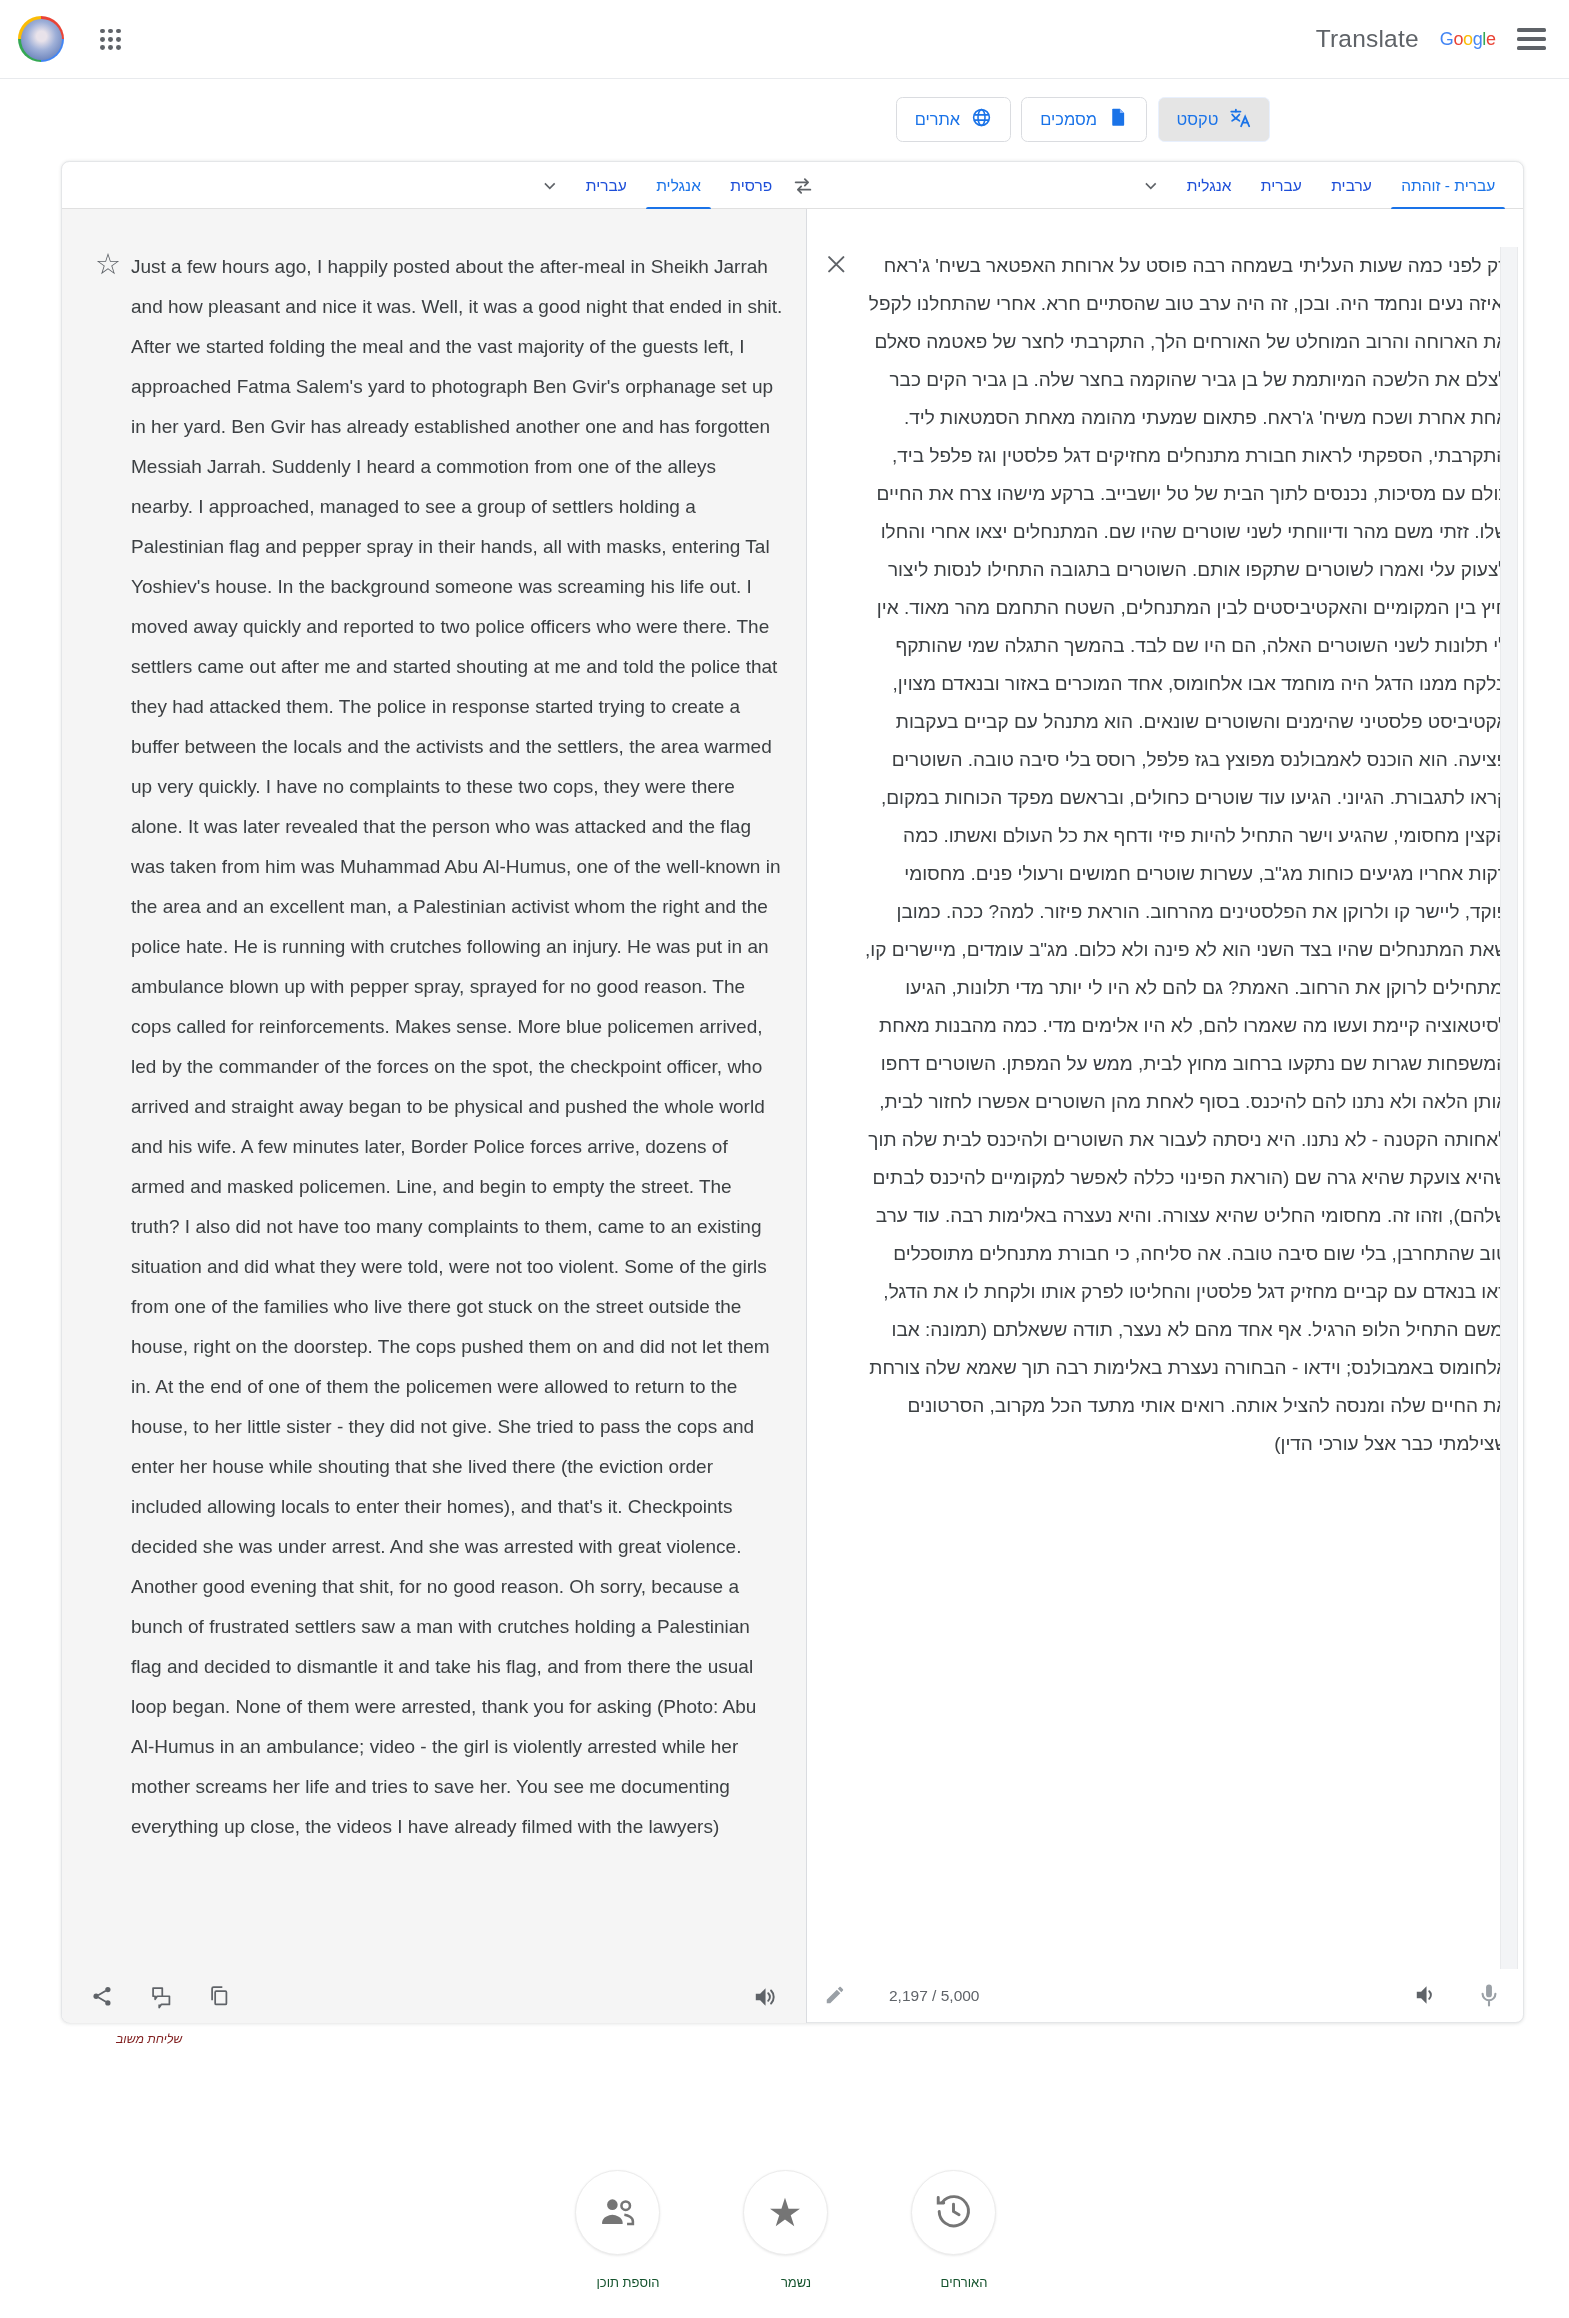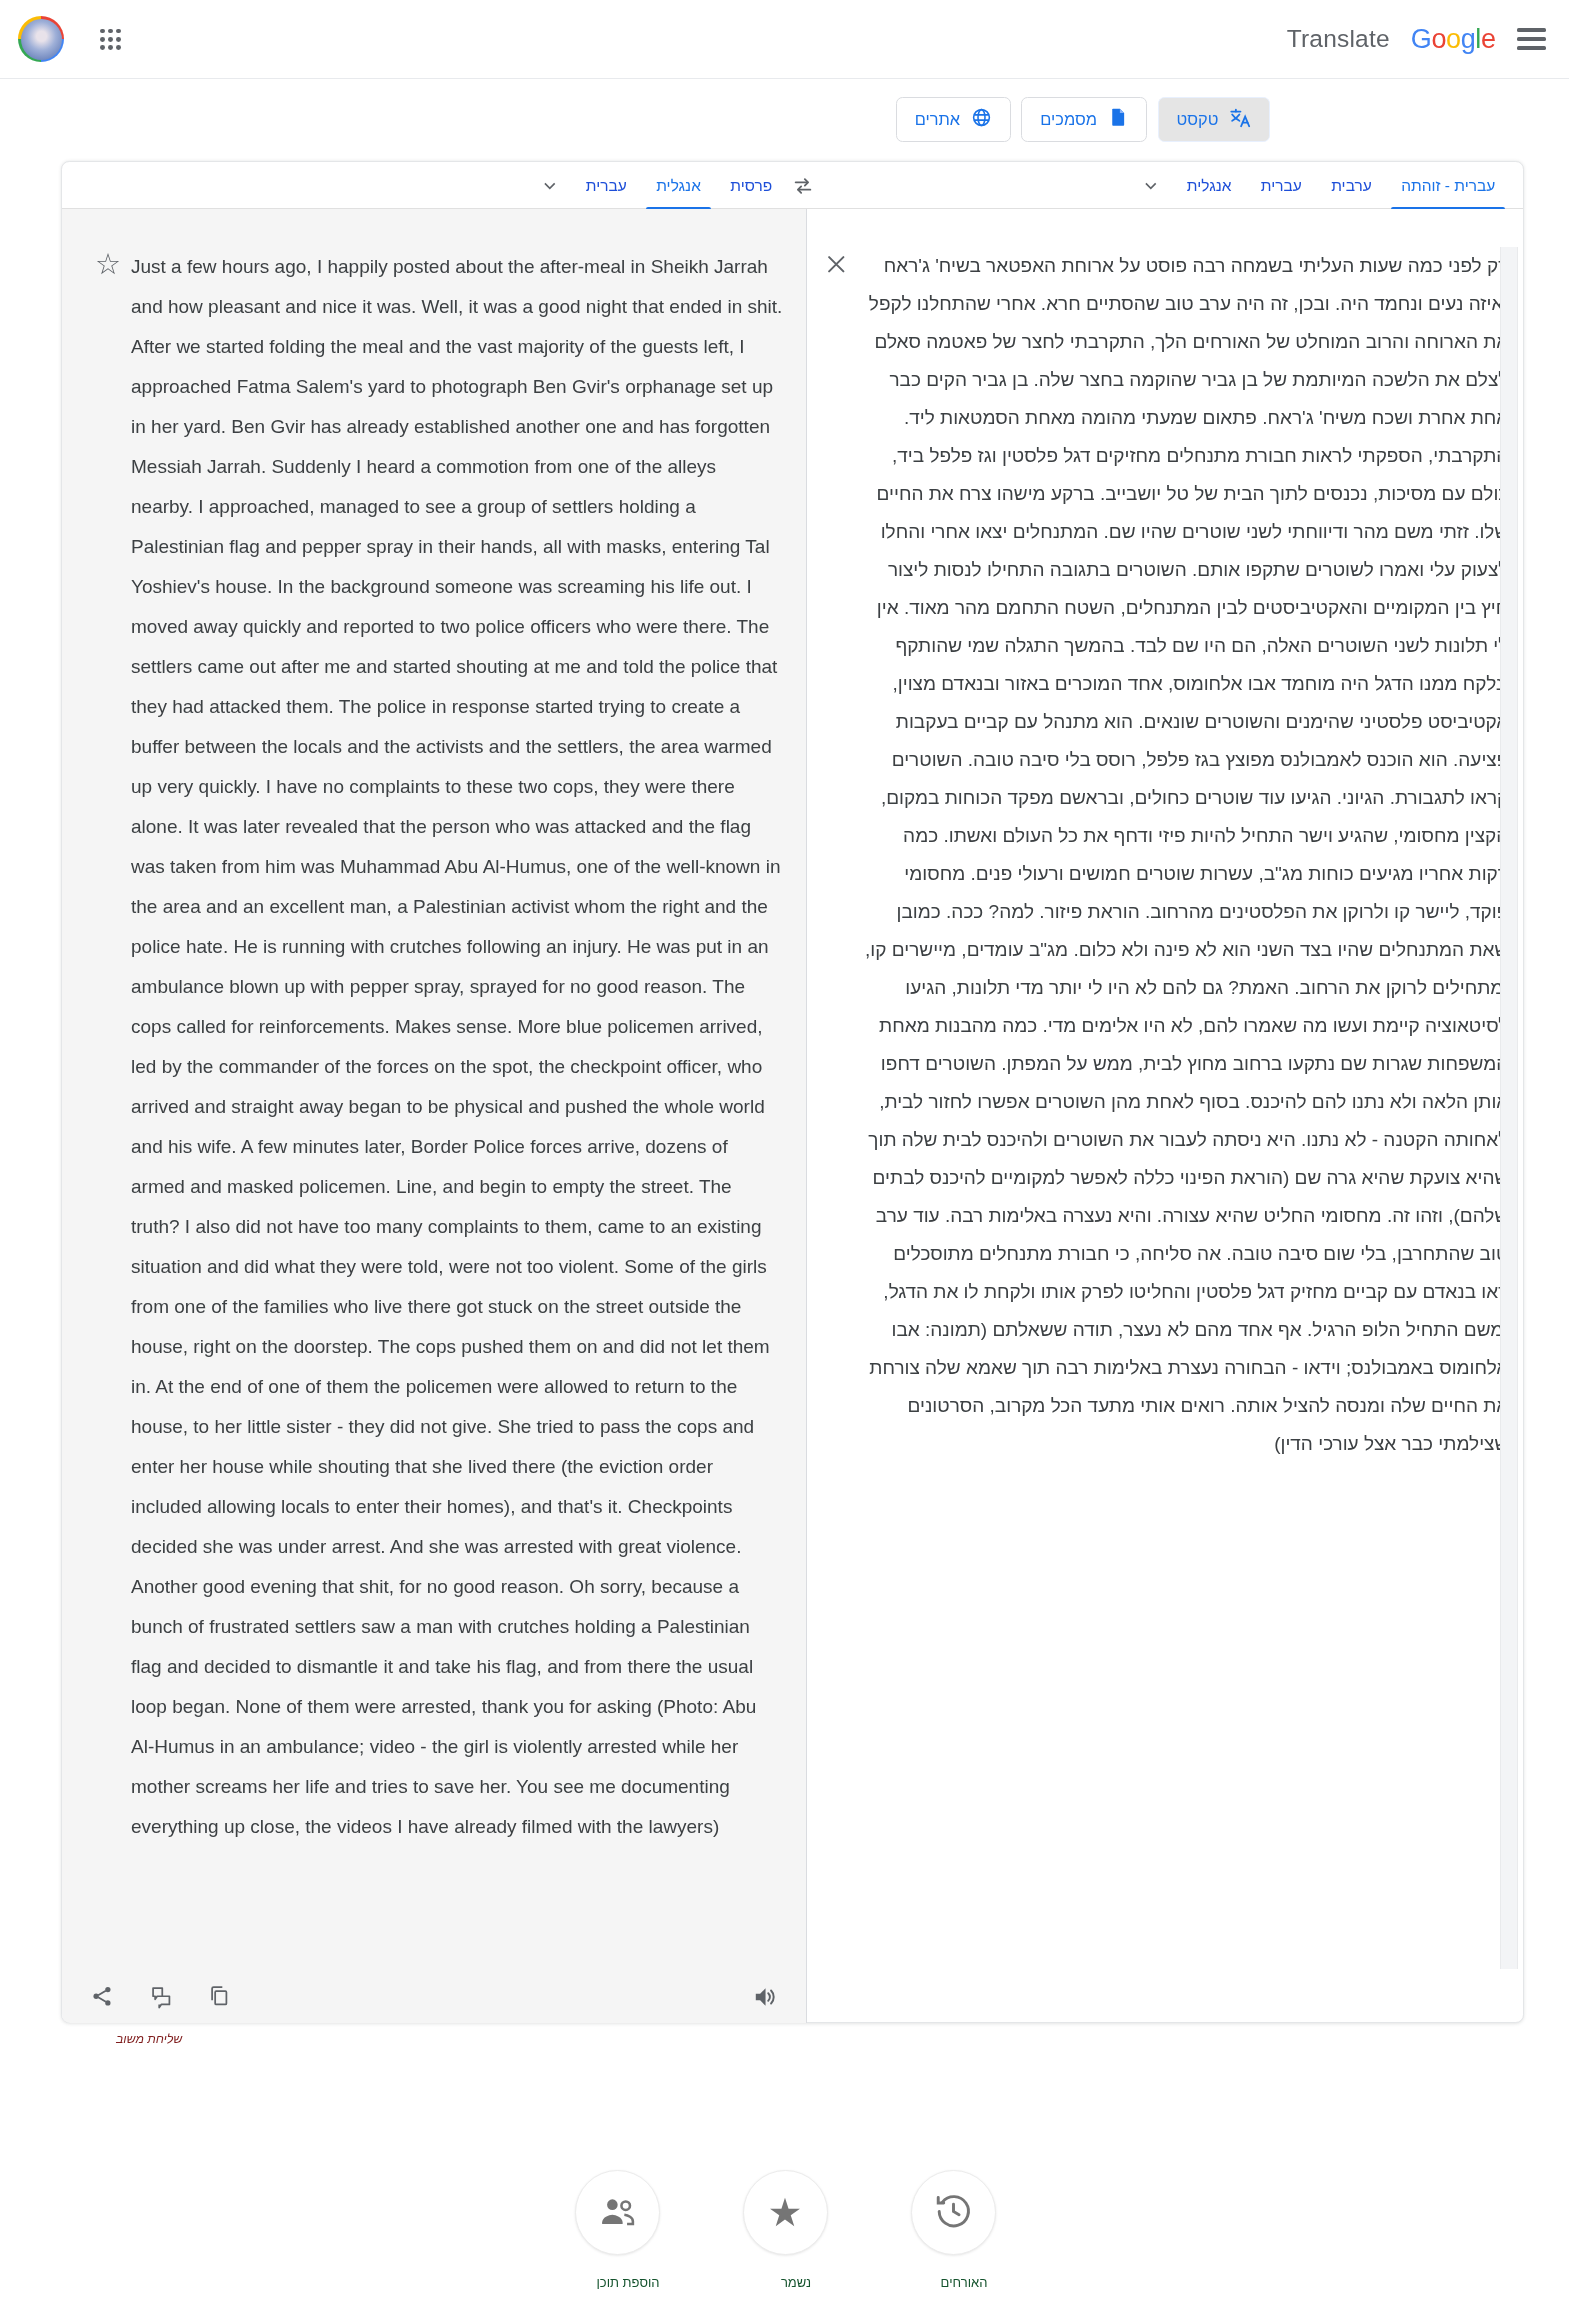--- a/index.html
+++ b/index.html
@@ -14,21 +14,21 @@
   .hdr-left { display:flex; align-items:center; }
   .avatar { width:46px; height:46px; border-radius:50%; padding:2.5px; cursor:pointer;
     background:conic-gradient(#ea4335 0 25%, #4285f4 25% 50%, #34a853 50% 75%, #fbbc05 75% 100%); }
   .avatar .photo { width:41px; height:41px; border-radius:50%;
     background:radial-gradient(circle at 50% 42%, #e8e2ea 0 16%, #9fb0d8 45%, #4e6aab 100%); }
   .apps { margin-left:36px; width:21px; height:21px; display:grid; cursor:pointer;
     grid-template-columns:repeat(3,4.9px); grid-template-rows:repeat(3,4.9px); gap:3.3px; }
   .apps i { width:4.9px; height:4.9px; border-radius:50%; background:#5f6368; }
   .hdr-right { display:flex; align-items:center; gap:21px; }
   .product { font-size:24.5px; color:#5f6368; letter-spacing:0.2px; }
-  .brand { font-size:27px; font-weight:500; letter-spacing:-0.4px; }
+  .brand { font-size:18px; font-weight:500; letter-spacing:-0.4px; }
   .gl-b{color:#4285F4}.gl-r{color:#EA4335}.gl-y{color:#FBBC05}.gl-g{color:#34A853}
   .hamburger { width:29px; display:flex; flex-direction:column; gap:5.7px; cursor:pointer;
     background:none; border:none; padding:3.3px 0; }
   .hamburger i { height:3.3px; background:#5f6368; border-radius:1.6px; }
 
   
   .tabs { position:absolute; top:97px; right:70px; display:flex; flex-direction:row-reverse; gap:10.6px; }
   .tab { height:45px; padding:0 18px; border-radius:6.5px; background:#fff; border:0.8px solid #dadce0;
     color:#1a73e8; font-size:16.4px; display:flex; align-items:center; gap:10.6px; cursor:pointer;
     font-family:inherit; direction:rtl; }
@@ -204,20 +204,34 @@
             <path d="M15 8.5a4.8 4.8 0 0 1 0 7M17.6 6a8.6 8.6 0 0 1 0 12" fill="none" stroke="#5f6368" stroke-width="1.8" stroke-linecap="round"></path>
           </svg></button>
     </div>
 
     <button class="icon-btn close-x"><svg width="24.5" height="24.5" viewBox="0 0 24 24" stroke="#5f6368" stroke-width="2" stroke-linecap="round">
           <path d="M5 5l14 14M19 5L5 19"></path>
         </svg></button>
     <div class="src-text">רק לפני כמה שעות העליתי בשמחה רבה פוסט על ארוחת האפטאר בשיח' ג'ראח ואיזה נעים ונחמד היה. ובכן, זה היה ערב טוב שהסתיים חרא. אחרי שהתחלנו לקפל את הארוחה והרוב המוחלט של האורחים הלך, התקרבתי לחצר של פאטמה סאלם לצלם את הלשכה המיותמת של בן גביר שהוקמה בחצר שלה. בן גביר הקים כבר אחת אחרת ושכח משיח' ג'ראח. פתאום שמעתי מהומה מאחת הסמטאות ליד. התקרבתי, הספקתי לראות חבורת מתנחלים מחזיקים דגל פלסטין וגז פלפל ביד, כולם עם מסיכות, נכנסים לתוך הבית של טל יושבייב. ברקע מישהו צרח את החיים שלו. זזתי משם מהר ודיווחתי לשני שוטרים שהיו שם. המתנחלים יצאו אחרי והחלו לצעוק עלי ואמרו לשוטרים שתקפו אותם. השוטרים בתגובה התחילו לנסות ליצור חיץ בין המקומיים והאקטיביסטים לבין המתנחלים, השטח התחמם מהר מאוד. אין לי תלונות לשני השוטרים האלה, הם היו שם לבד. בהמשך התגלה שמי שהותקף ונלקח ממנו הדגל היה מוחמד אבו אלחומוס, אחד המוכרים באזור ובנאדם מצוין, אקטיביסט פלסטיני שהימנים והשוטרים שונאים. הוא מתנהל עם קביים בעקבות פציעה. הוא הוכנס לאמבולנס מפוצץ בגז פלפל, רוסס בלי סיבה טובה. השוטרים קראו לתגבורת. הגיוני. הגיעו עוד שוטרים כחולים, ובראשם מפקד הכוחות במקום, הקצין מחסומי, שהגיע וישר התחיל להיות פיזי ודחף את כל העולם ואשתו. כמה דקות אחריו מגיעים כוחות מג"ב, עשרות שוטרים חמושים ורעולי פנים. מחסומי פוקד, ליישר קו ולרוקן את הפלסטינים מהרחוב. הוראת פיזור. למה? ככה. כמובן שאת המתנחלים שהיו בצד השני הוא לא פינה ולא כלום. מג"ב עומדים, מיישרים קו, ומתחילים לרוקן את הרחוב. האמת? גם להם לא היו לי יותר מדי תלונות, הגיעו לסיטאוציה קיימת ועשו מה שאמרו להם, לא היו אלימים מדי. כמה מהבנות מאחת המשפחות שגרות שם נתקעו ברחוב מחוץ לבית, ממש על המפתן. השוטרים דחפו אותן הלאה ולא נתנו להם להיכנס. בסוף לאחת מהן השוטרים אפשרו לחזור לבית, לאחותה הקטנה - לא נתנו. היא ניסתה לעבור את השוטרים ולהיכנס לבית שלה תוך שהיא צועקת שהיא גרה שם (הוראת הפינוי כללה לאפשר למקומיים להיכנס לבתים שלהם), וזהו זה. מחסומי החליט שהיא עצורה. והיא נעצרה באלימות רבה. עוד ערב טוב שהתחרבן, בלי שום סיבה טובה. אה סליחה, כי חבורת מתנחלים מתוסכלים ראו בנאדם עם קביים מחזיק דגל פלסטין והחליטו לפרק אותו ולקחת לו את הדגל, ומשם התחיל הלופ הרגיל. אף אחד מהם לא נעצר, תודה ששאלתם (תמונה: אבו אלחומוס באמבולנס; וידאו - הבחורה נעצרת באלימות רבה תוך שאמא שלה צורחת את החיים שלה ומנסה להציל אותה. רואים אותי מתעד הכל מקרוב, הסרטונים שצילמתי כבר אצל עורכי הדין)</div>
     <div class="scroll-track"></div>
 
+    <div class="src-bottom">
+      <button class="icon-btn edit-pencil"><svg width="22" height="22" viewBox="0 0 24 24" fill="#9aa0a6">
+            <path d="M3 17.2V21h3.8L17.8 10 14 6.2 3 17.2zM20.7 7.1c.4-.4.4-1 0-1.4l-2.4-2.4c-.4-.4-1-.4-1.4 0l-1.8 1.8 3.8 3.8 1.8-1.8z"></path>
+          </svg></button>
+      <span class="char-count">2,197 / 5,000</span>
+      <button class="icon-btn src-speaker"><svg width="26" height="26" viewBox="0 0 24 24">
+            <path d="M3.5 9v6h4l5 5V4l-5 5h-4z" fill="#5f6368"></path>
+            <path d="M15 8.5a4.8 4.8 0 0 1 0 7" fill="none" stroke="#5f6368" stroke-width="1.8" stroke-linecap="round"></path>
+          </svg></button>
+      <button class="icon-btn src-mic"><svg width="28" height="28" viewBox="0 0 24 24">
+            <rect x="9.5" y="3" width="5" height="11" rx="2.5" fill="#9aa0a6"></rect>
+            <path d="M6.5 11a5.5 5.5 0 0 0 11 0M12 16.5V21" fill="none" stroke="#9aa0a6" stroke-width="1.8" stroke-linecap="round"></path>
+          </svg></button>
+    </div>
   </main>
 
   <a class="feedback">שליחת משוב</a>
 
   <nav class="bottom-nav">
     <div class="bn-item">
       <div class="bn-circle">
         <span><svg width="41" height="41" viewBox="0 0 24 24">
               <circle cx="9" cy="8" r="3.1" fill="#757575"></circle>
               <path d="M3 18.5c0-3 4-4.6 6-4.6s6 1.6 6 4.6v.8H3z" fill="#757575"></path>

